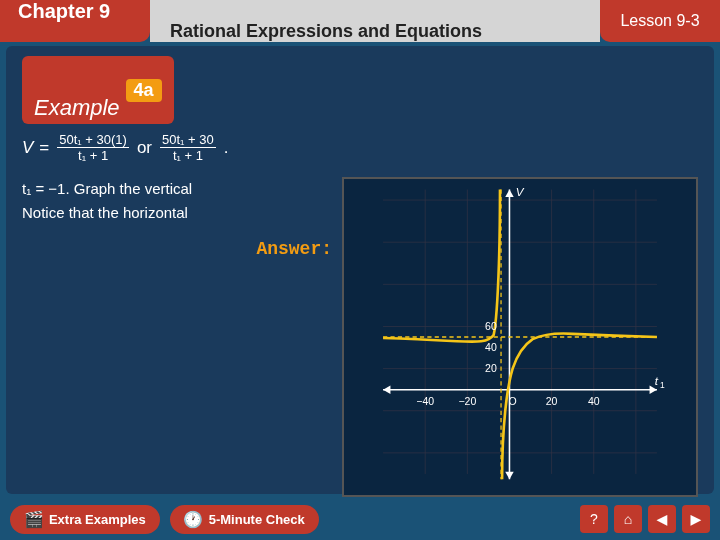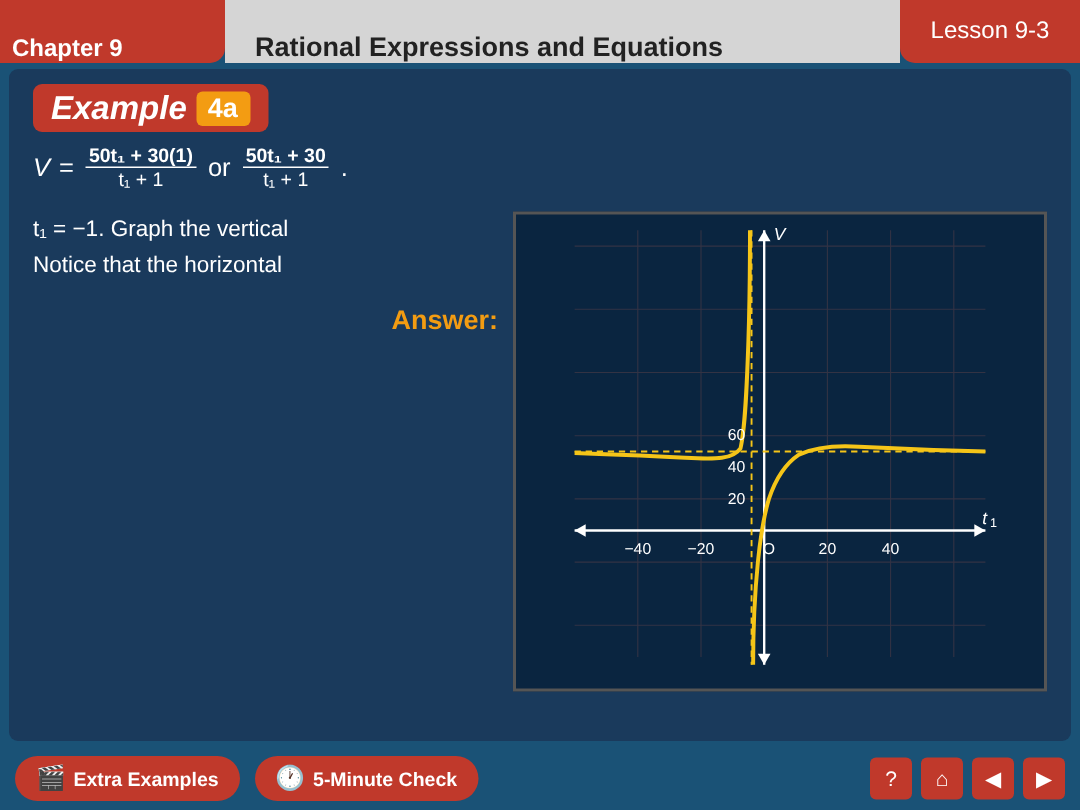--- a/index.html
+++ b/index.html
@@ -16,25 +16,25 @@
     .top-bar {
       display: flex;
       align-items: stretch;
       height: 42px;
       background: #1a5276;
     }
 
     .chapter-tab {
       background: #c0392b;
       color: white;
-      font-size: 16px;
-      font-weight: bold;
-      padding: 0 8px;
-      display: flex;
-      align-items: flex-end;
+      font-size: 20px;
+      font-weight: bold;
+      padding: 0 18px;
+      display: flex;
+      align-items: flex-start;
       border-radius: 0 0 10px 0;
       min-width: 150px;
     }
 
     .header-title {
       background: #d5d5d5;
       flex: 1;
       display: flex;
       align-items: flex-end;
       padding: 0 20px;
@@ -70,23 +70,24 @@
     .example-badge {
       display: inline-flex;
       align-items: center;
       background: #c0392b;
       border-radius: 6px;
       padding: 3px 12px;
       margin-bottom: 8px;
     }
     .example-badge .example-text {
       font-style: italic;
-      font-weight: bold;
+      font-weight: normal;
       font-size: 22px;
       color: white;
+      margin-top: 36px;
     }
     .example-badge .example-num {
       background: #f39c12;
       color: white;
       font-weight: bold;
       font-size: 18px;
       border-radius: 4px;
       padding: 1px 8px;
       margin-left: 6px;
     }
@@ -114,20 +115,21 @@
       line-height: 1.6;
       flex: 0 0 310px;
     }
 
     .answer-line {
       color: #f39c12;
       font-size: 18px;
       font-weight: bold;
       margin-top: 10px;
       text-align: right;
+      font-family: Liberation Mono, monospace;
     }
 
     
     .graph-container {
       flex: 1;
       background: #0a2540;
       border: 2px solid #555;
       position: relative;
       height: 320px;
       overflow: hidden;
@@ -226,21 +228,20 @@
       display: inline-flex;
       flex-direction: column;
       align-items: center;
       vertical-align: middle;
       margin: 0 2px;
     }
     .frac-num {
       border-bottom: 1.5px solid white;
       padding: 0 2px;
       font-size: 13px;
-      font-weight: bold;
     }
     .frac-den {
       padding: 0 2px;
       font-size: 13px;
     }
   </style>
 </head>
 <body>
 
 <div class="top-bar">

